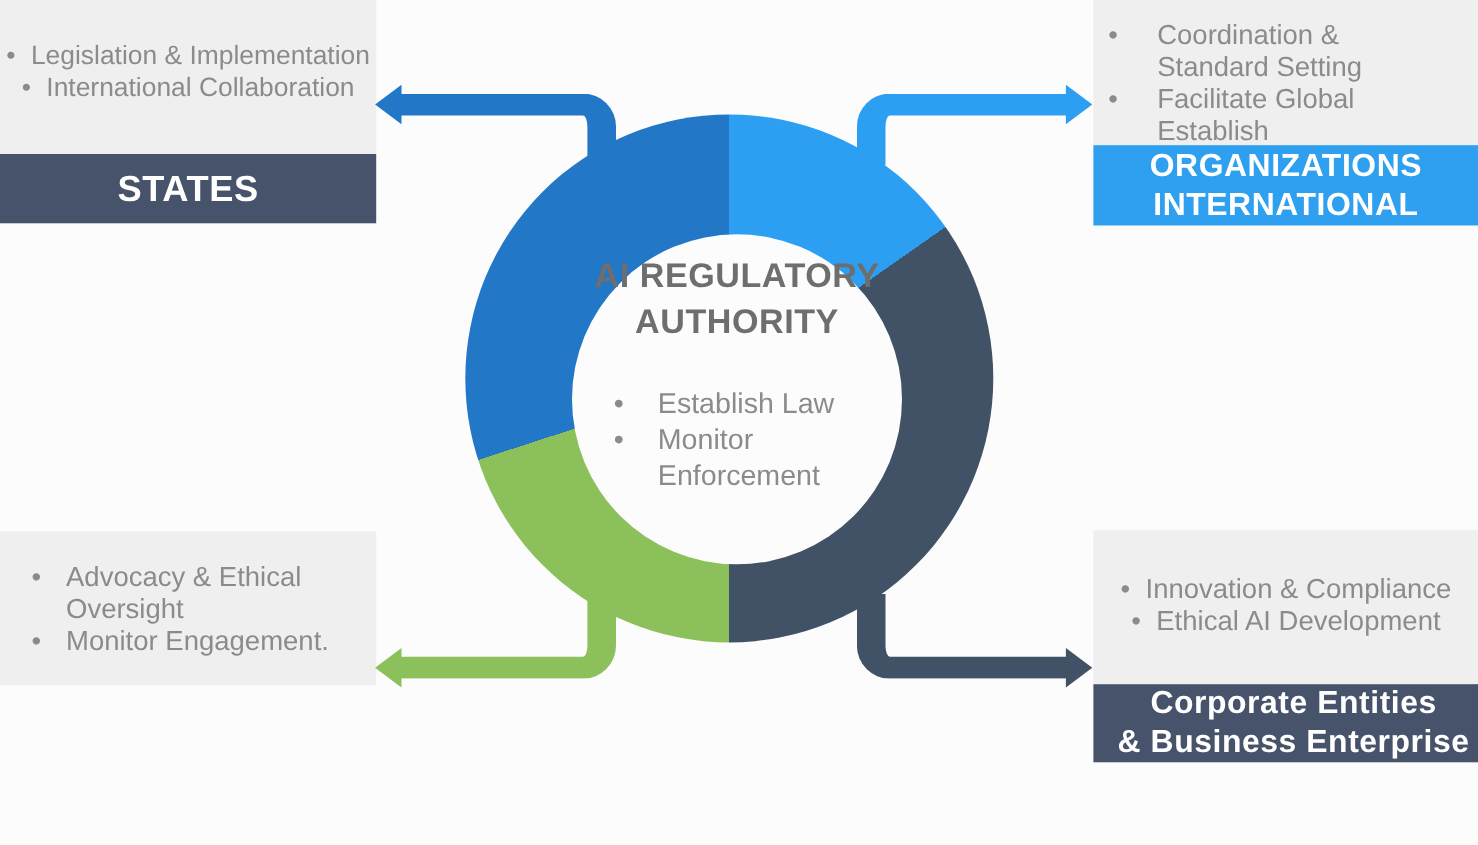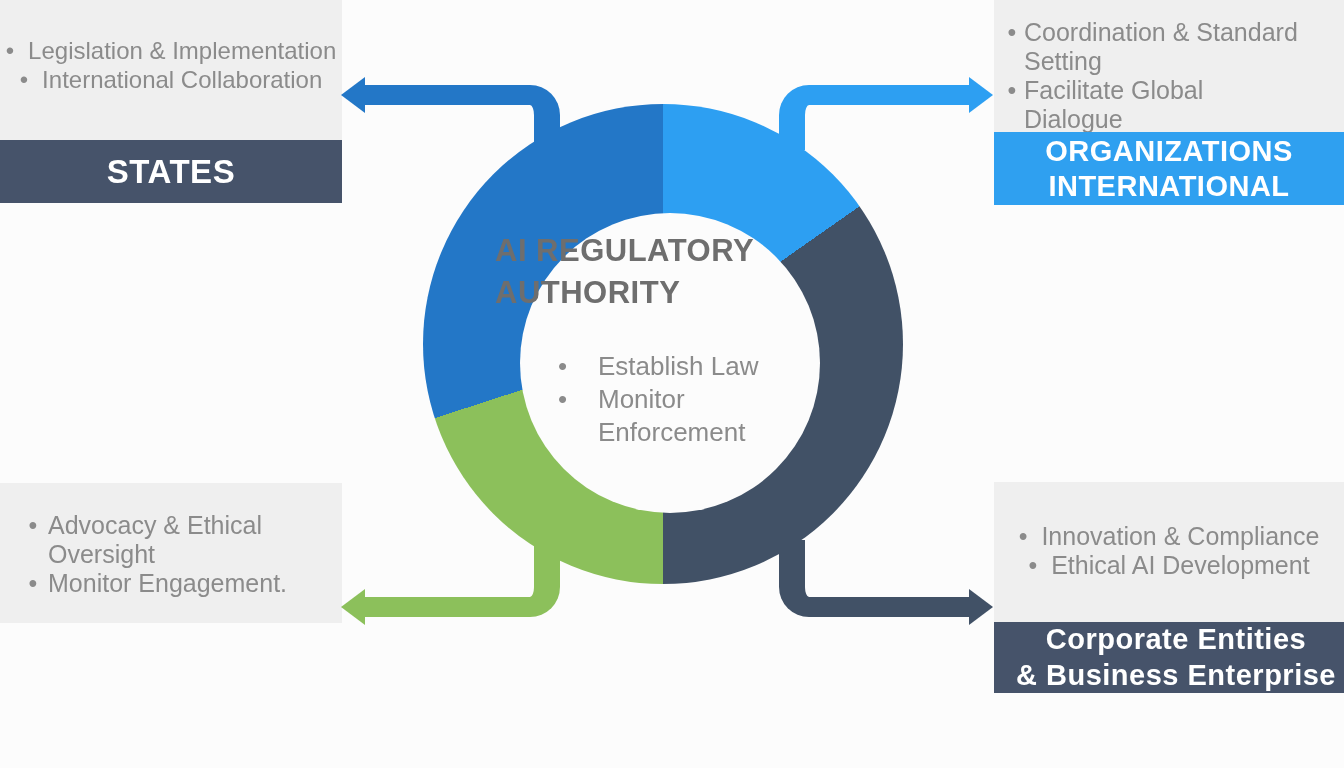--- a/index.html
+++ b/index.html
@@ -30,46 +30,46 @@
 
   
   .blist{color:var(--c-textGray,#8b8b8b);font-size:24px;line-height:29px;}
   .blist .row{display:flex;}
   .blist .bullet{flex:0 0 auto;text-align:center;}
   .blist-tl{position:absolute;left:0;top:36px;width:342px;text-align:center;}
   .blist-tl .row{justify-content:center;}
   .blist-tl .bullet{margin-right:14px;}
   .blist-tr{position:absolute;left:6px;top:18px;width:320px;font-size:25px;}
   .blist-tr .bullet{width:24px;}
-  .blist-tr .txt{width:282px;}
+  .blist-tr .txt{width:282px;margin-left:28px;}
   .blist-bl{position:absolute;left:18px;top:28px;width:310px;font-size:25px;}
   .blist-bl .bullet{width:30px;}
-  .blist-bl .txt{width:250px;}
+  .blist-bl .txt{width:250px;margin-left:12px;}
   .blist-br{position:absolute;left:0;top:40px;width:350px;font-size:25px;}
   .blist-br .row{justify-content:center;}
   .blist-br .bullet{margin-right:14px;}
 
   
   .donut{
     position:absolute;left:423px;top:104px;width:480px;height:480px;border-radius:50%;
     background:conic-gradient(from 0deg,
       var(--c-lightblue,#2d9ff2) 0deg 55deg,
       var(--c-slate,#415166) 55deg 180deg,
       var(--c-green,#8cc05b) 180deg 252deg,
       var(--c-darkblue,#2377c7) 252deg 360deg);
     z-index:2;
   }
   .donut-hole{
     position:absolute;left:520px;top:213px;width:300px;height:300px;border-radius:50%;
     background:var(--c-bg,#fcfcfc);z-index:3;
   }
   .center-title{
-    position:absolute;left:495px;top:230px;width:310px;z-index:4;
+    position:absolute;left:515px;top:230px;width:310px;z-index:4;
     color:var(--c-centerTitle,#6e6e6e);font-size:31px;font-weight:bold;
-    line-height:1.35;letter-spacing:.5px;
+    text-align:center;line-height:1.35;letter-spacing:.5px;
   }
   .center-list{
     position:absolute;left:558px;top:350px;width:215px;z-index:4;
     color:var(--c-textGray,#8b8b8b);font-size:26px;line-height:33px;
   }
   .center-list .row{display:flex;}
   .center-list .bullet{width:40px;flex:0 0 auto;}
   .center-list .txt{width:175px;}
 
   
@@ -122,21 +122,21 @@
   </div>
 
   <div class="panel panel-tr">
     <div class="blist blist-tr">
       <div class="row">
         <span class="bullet">•</span>
         <span class="txt">Coordination &amp; Standard Setting</span>
       </div>
       <div class="row">
         <span class="bullet">•</span>
-        <span class="txt">Facilitate Global Dialogue</span>
+        <span class="txt">Facilitate Global Establish</span>
       </div>
     </div>
   </div>
   <div class="hdr hdr-intl">
     <span>ORGANIZATIONS</span>
     <span>INTERNATIONAL</span>
   </div>
 
   <div class="panel panel-bl">
     <div class="blist blist-bl">

